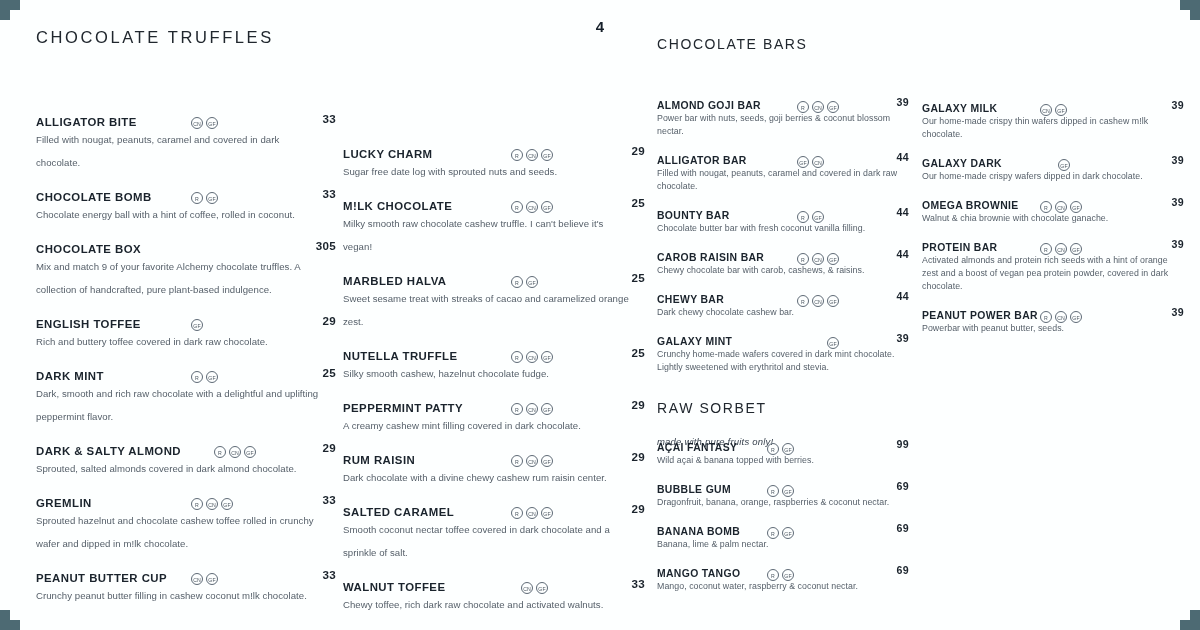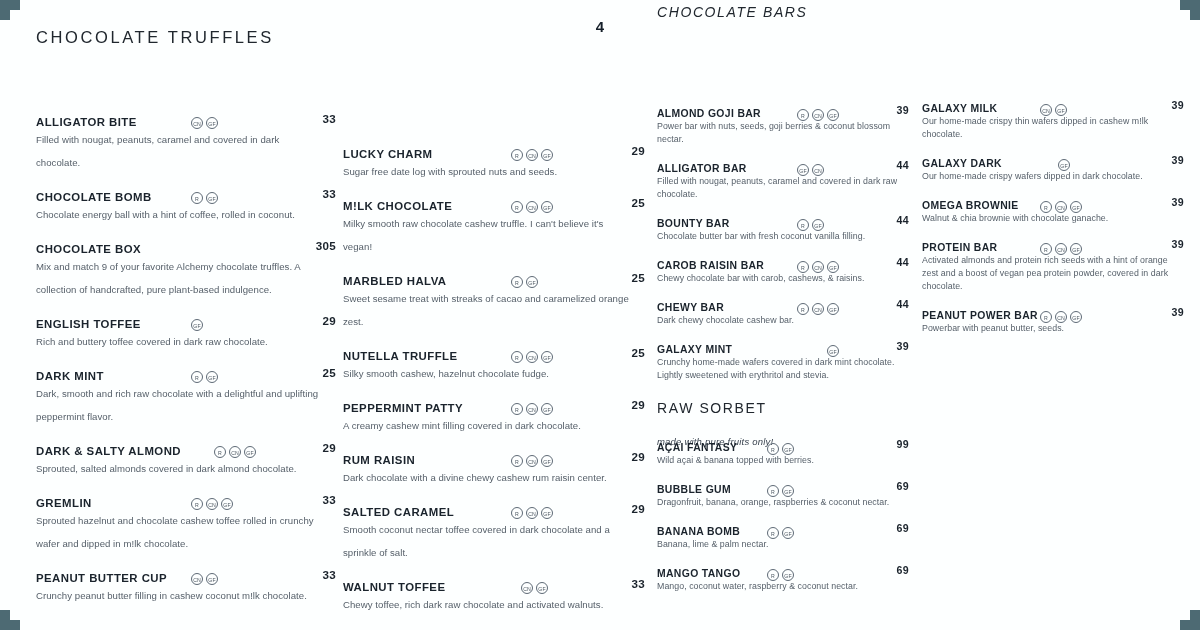--- a/index.html
+++ b/index.html
@@ -228,22 +228,22 @@
           <div class="item-head"><span class="item-name">SALTED CARAMEL</span><span class="badges" style="left: 168px; top: 0px;"><span class="badge">R</span><span class="badge">CN</span><span class="badge">GF</span></span><span class="price">29</span></div>
           <div class="item-desc">Smooth coconut nectar toffee covered in dark chocolate and a sprinkle of salt.</div>
         </div>
         <div class="item">
           <div class="item-head"><span class="item-name">WALNUT TOFFEE</span><span class="badges" style="left: 178px; top: 0px;"><span class="badge">CN</span><span class="badge">GF</span></span><span class="price">33</span></div>
           <div class="item-desc">Chewy toffee, rich dark raw chocolate and activated walnuts.</div>
         </div>
       </div>
     </div>
   <div class="col col-3" id="col2" style="top: 0px;">
-      <div class="section-head small" style="position: absolute; top: 4px; font-style: italic;">CHOCOLATE BARS</div>
-      <div class="items" style="position: absolute; top: 104px; width: 100%;">
+      <div class="section-head small" style="position: absolute; top: 36px;">CHOCOLATE BARS</div>
+      <div class="items" style="position: absolute; top: 96px; width: 100%;">
         <div class="item">
           <div class="item-head"><span class="item-name">ALMOND GOJI BAR</span><span class="badges" style="left: 140px; top: 0px;"><span class="badge">R</span><span class="badge">CN</span><span class="badge">GF</span></span><span class="price">39</span></div>
           <div class="item-desc">Power bar with nuts, seeds, goji berries &amp; coconut blossom nectar.</div>
         </div>
         <div class="item">
           <div class="item-head"><span class="item-name">ALLIGATOR BAR</span><span class="badges" style="left: 140px; top: 0px;"><span class="badge">GF</span><span class="badge">CN</span></span><span class="price">44</span></div>
           <div class="item-desc">Filled with nougat, peanuts, caramel and covered in dark raw chocolate.</div>
         </div>
         <div class="item">
           <div class="item-head"><span class="item-name">BOUNTY BAR</span><span class="badges" style="left: 140px; top: 0px;"><span class="badge">R</span><span class="badge">GF</span></span><span class="price">44</span></div>

